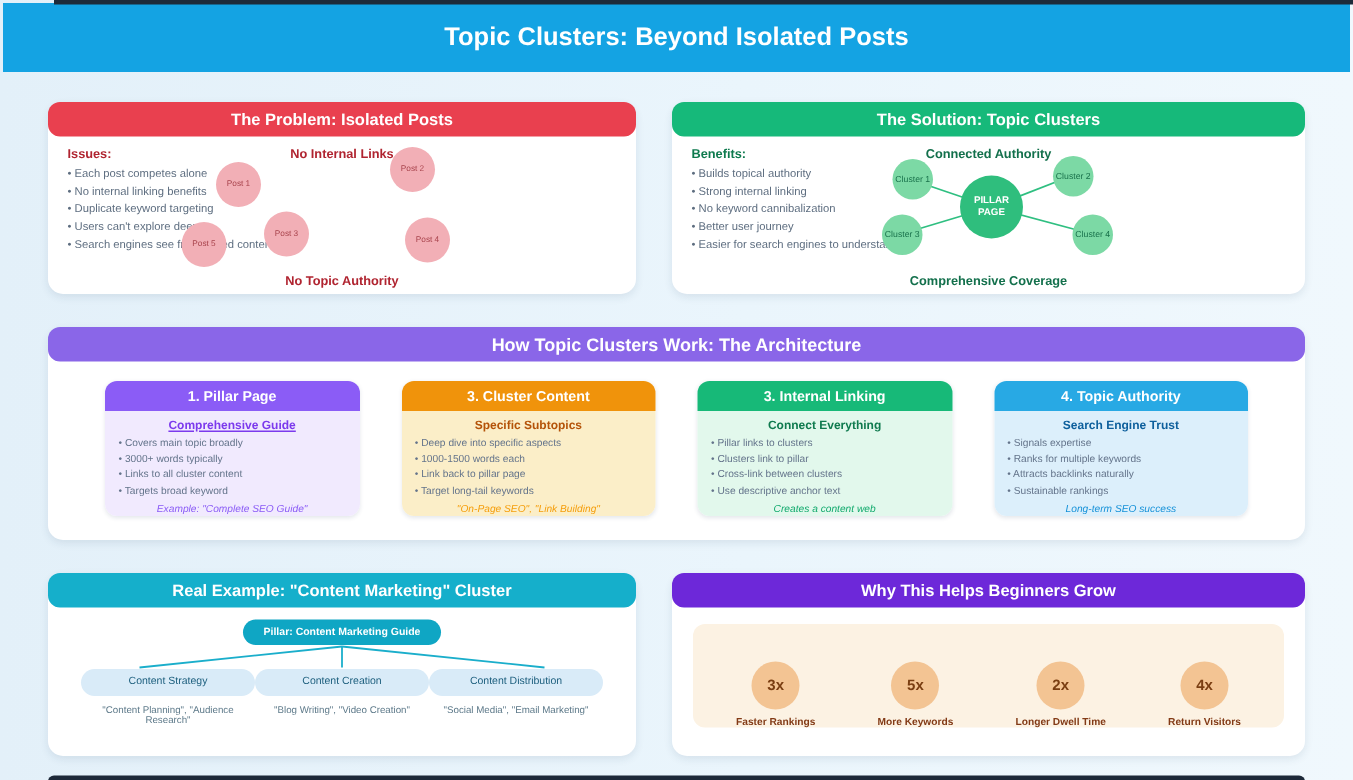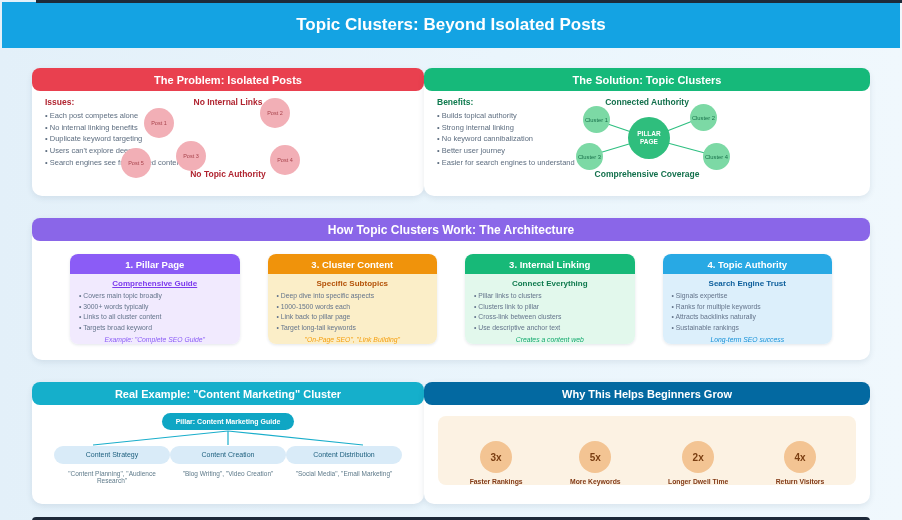--- a/index.html
+++ b/index.html
@@ -12,47 +12,47 @@
   .top-strip {
     position: absolute; top: 0; left: 36px; right: 0; height: 3px;
     background: #1d2b3a; z-index: 30;
   }
   .banner {
     margin: 2px 2px 0 2px; height: 46px; background: #14a3e3;
     display: flex; align-items: center; justify-content: center;
     color: #ffffff; font-size: 17px; font-weight: bold;
   }
   .content { padding: 0 32px; }
-  .row { display: grid; grid-template-columns: 392px 1fr; }
+  .row { display: grid; grid-template-columns: 392px 1fr; gap: 24px; }
   .row1 { margin-top: 20px; }
   .row2 { margin-top: 22px; }
   .card {
     background: #ffffff; border-radius: 10px;
     box-shadow: 0 2px 6px rgba(30,60,90,.10);
   }
   .card-header {
     height: 23px; border-radius: 8px;
     display: flex; align-items: center; justify-content: center;
     color: #fff; font-weight: bold; font-size: 11px;
   }
   .hdr-red { background: #e9404f; }
   .hdr-green { background: #16b97a; }
   .hdr-cyan { background: #15afcb; }
-  .hdr-orange { background: #0369a1; }
+  .hdr-orange { background: #6d28d9; }
 
   .pscard-body { position: relative; height: 105px; }
   .side-label { position: absolute; left: 13px; top: 6px; font-size: 8.5px; font-weight: bold; }
   .lbl-red { color: #b02430; }
   .lbl-green { color: #0e7a4e; }
   .bullets { position: absolute; left: 13px; top: 19px; list-style: none; }
   .bullets li { font-size: 7.5px; color: #5e6e80; line-height: 1.55; }
   .bullets li::before { content: "• "; }
   .center-label { position: absolute; left: 0; right: 0; text-align: center; font-size: 8.5px; font-weight: bold; }
   .cl-top { top: 6px; }
-  .cl-bottom { bottom: 17px; }
+  .cl-bottom { bottom: 4px; }
   .dark-red { color: #b02430; }
   .dark-green { color: #13704c; }
 
   .post-circle {
     position: absolute; width: 30px; height: 30px; border-radius: 50%;
     background: #f2afb6; color: #a8434c; font-size: 5.5px;
     display: flex; align-items: center; justify-content: center; text-align: center;
   }
   .post-1 { left: 112px; top: 17px; }
   .post-2 { left: 228px; top: 7px; }

